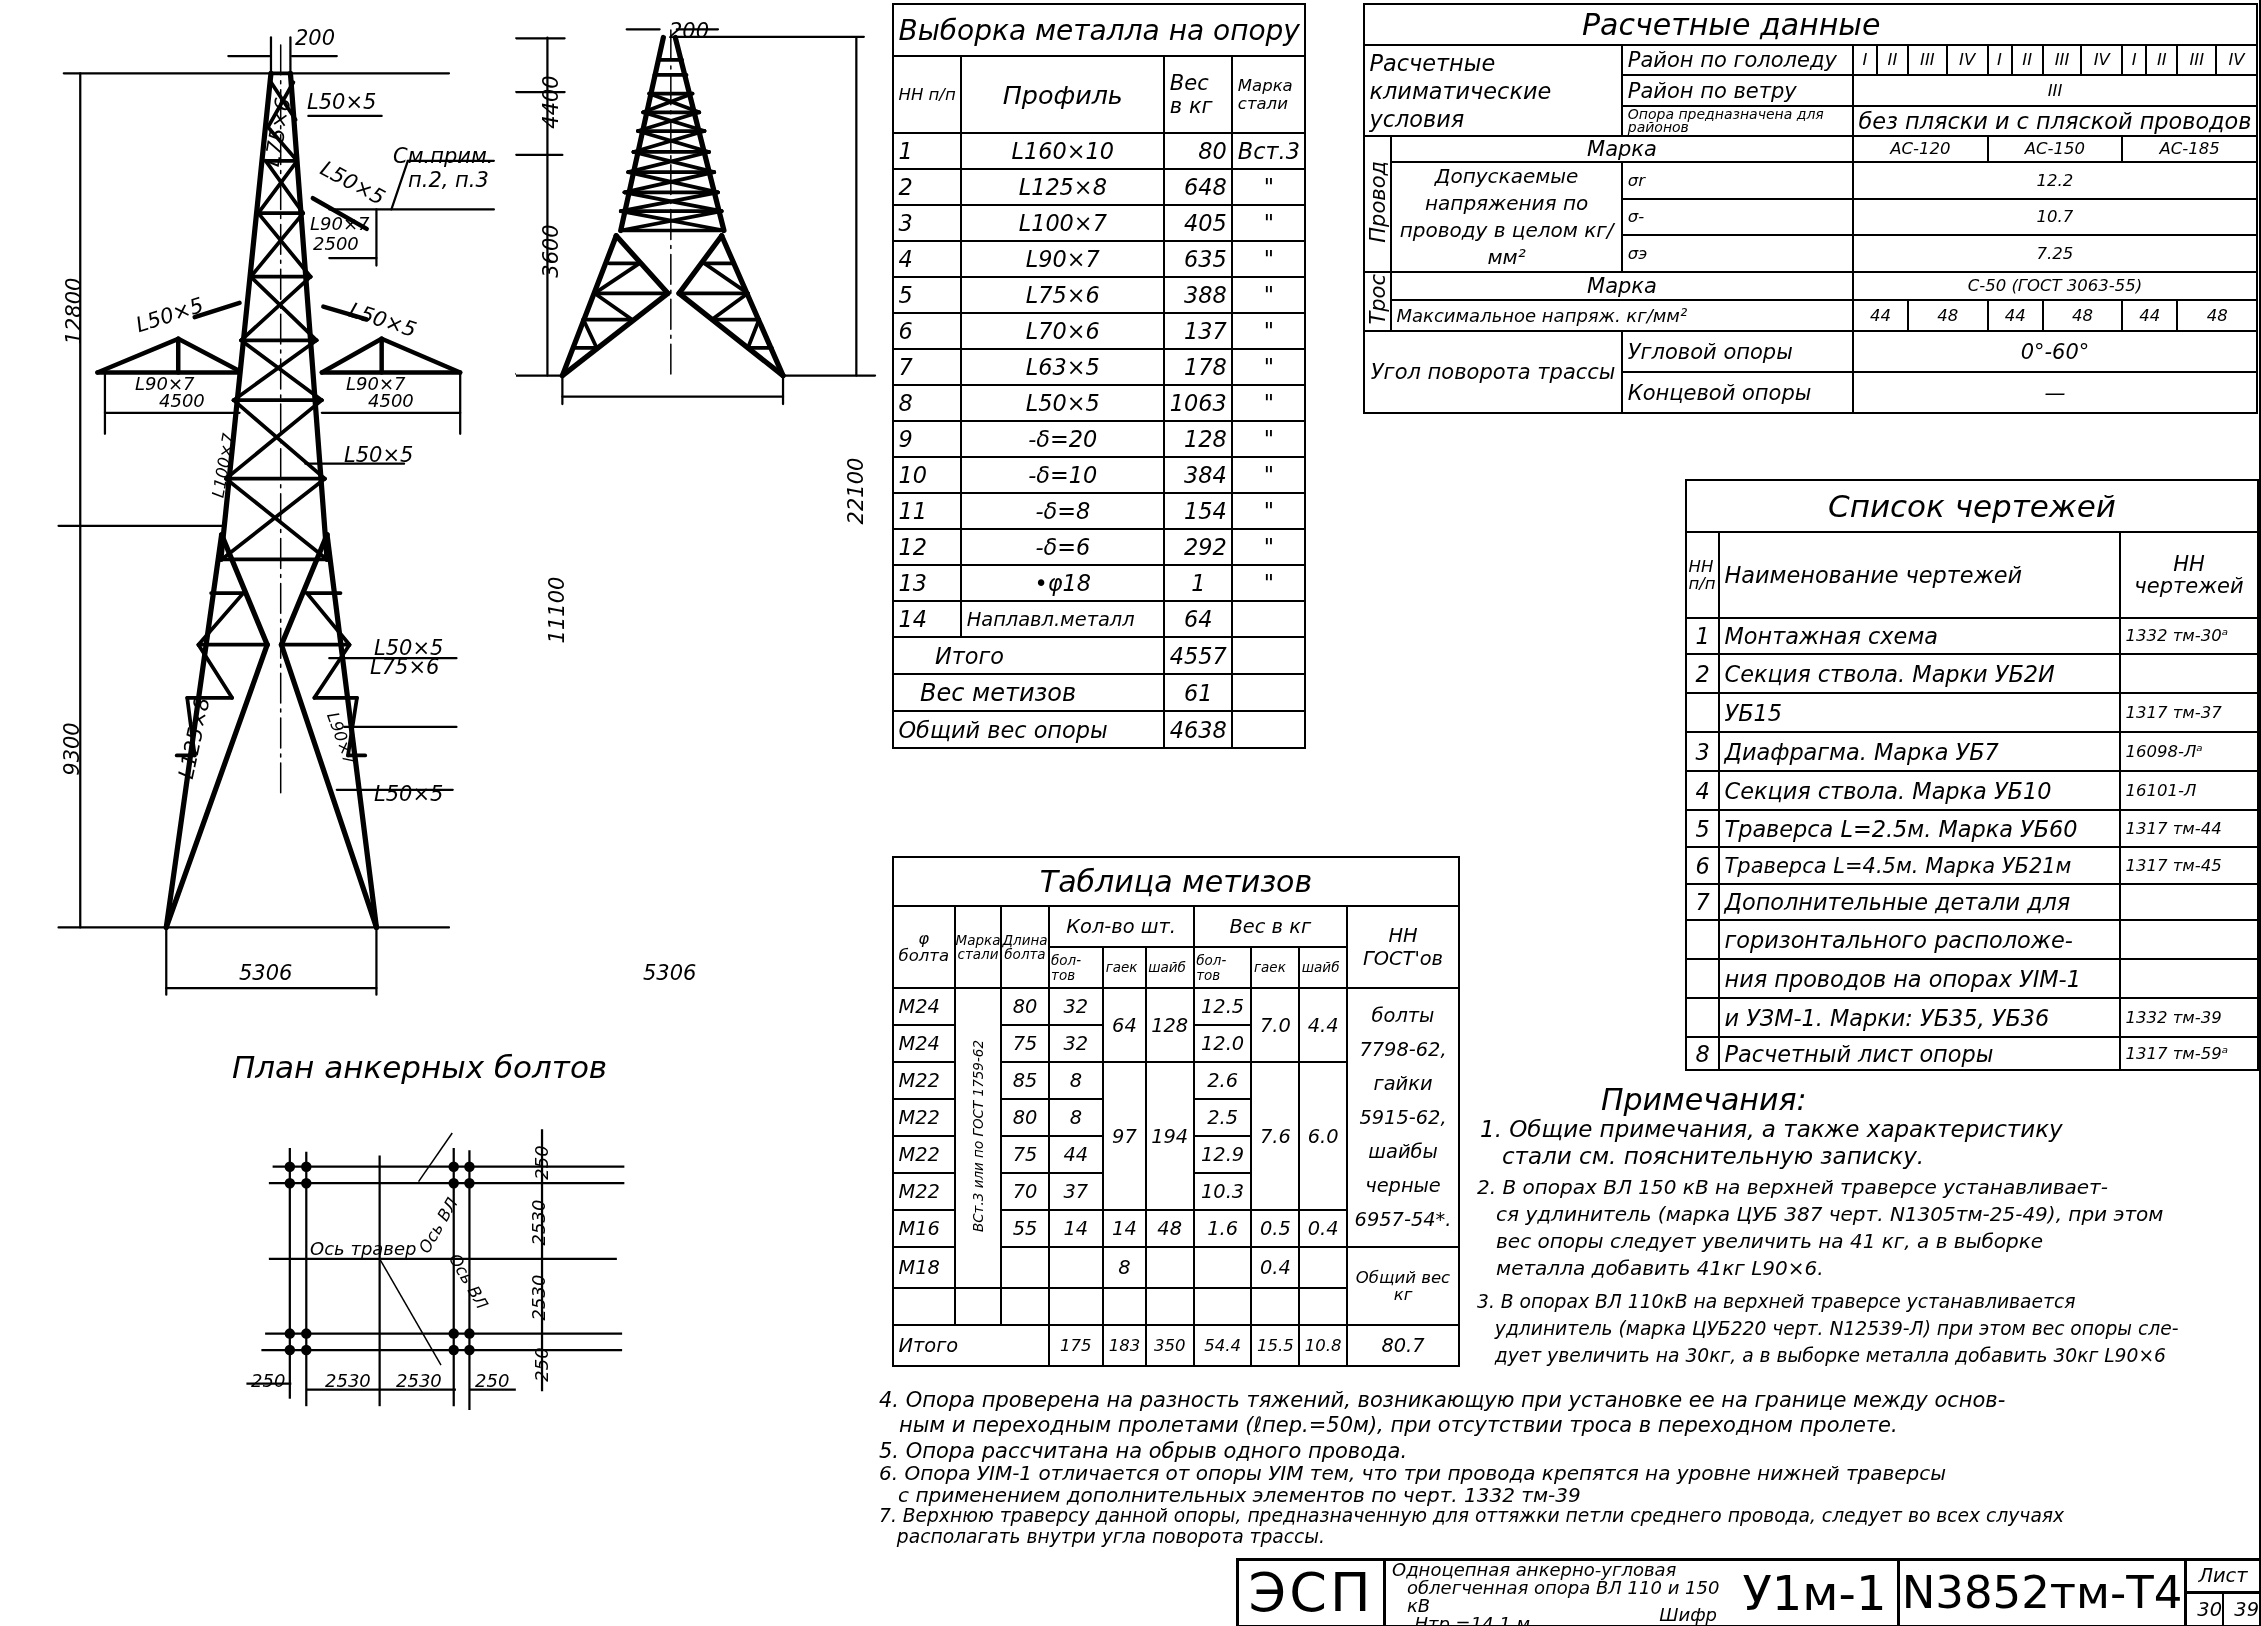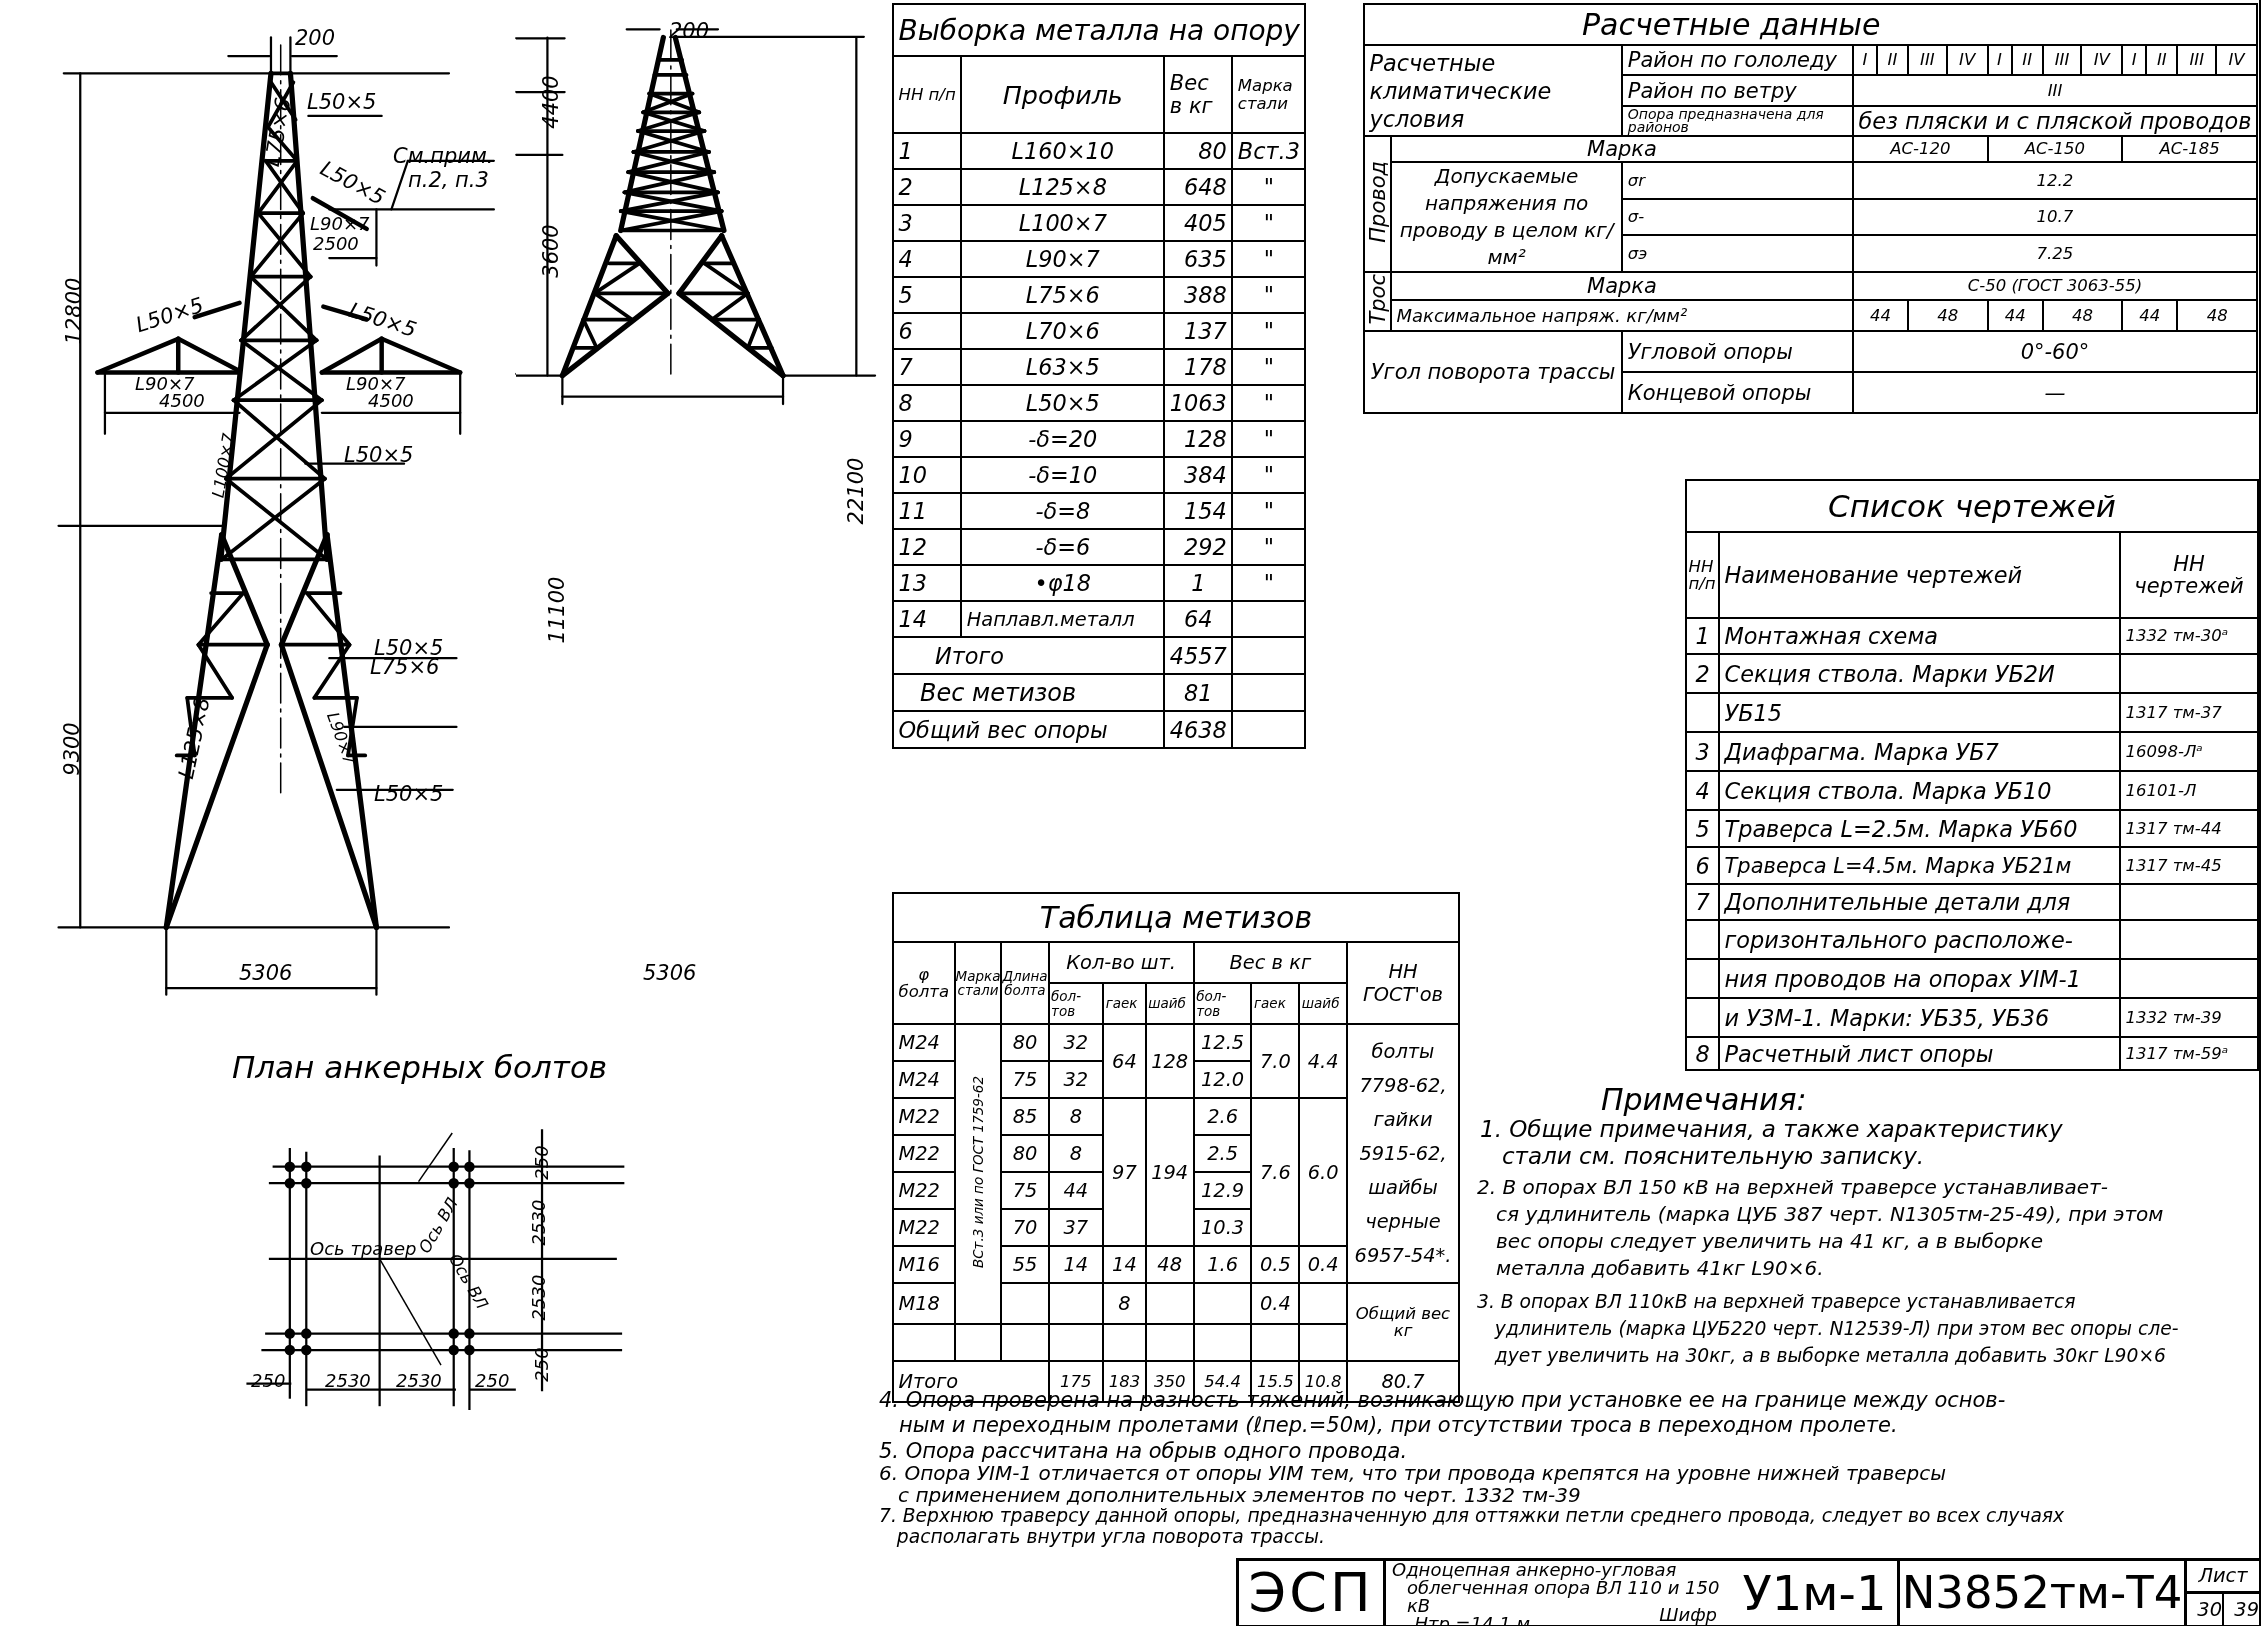--- a/index.html
+++ b/index.html
@@ -429,21 +429,21 @@
         <td class="c">64</td>
         <td></td>
       </tr>
   <tr style="height:37px">
         <td colspan="2" style="padding-left:41px">Итого</td>
         <td class="r">4557</td>
         <td></td>
       </tr>
   <tr style="height:37px">
         <td colspan="2" style="padding-left:26px;font-size:24px">Вес метизов</td>
-        <td class="c">81</td>
+        <td class="c">61</td>
         <td></td>
       </tr>
   <tr style="height:37px">
         <td colspan="2">Общий вес опоры</td>
         <td class="r">4638</td>
         <td></td>
       </tr>
 </tbody>
   </table>
 
@@ -588,21 +588,21 @@
         <td class="small">1332 тм-39</td>
       </tr>
   <tr style="height:33px">
         <td class="c">8</td>
         <td>Расчетный лист опоры</td>
         <td class="small">1317 тм-59ᵃ</td>
       </tr>
 </tbody>
   </table>
 
-<table style="left:892px;top:856px;width:568px;font-size:19.4px;margin-top:36px;">
+<table style="left:892px;top:856px;width:568px;font-size:19.4px;">
   <tbody>
       <tr style="height:49px">
         <td colspan="10" class="title-cell" style="font-size:30px">Таблица метизов</td>
       </tr>
   <tr style="height:41px">
     <td rowspan="2" class="c small" style="width:41px;white-space:normal">φ болта</td>
     <td rowspan="2" class="c small" style="width:26px;white-space:normal;font-size:13.5px;padding:0">Марка стали</td>
     <td rowspan="2" class="c small" style="width:30px;white-space:normal;font-size:13.5px;padding:0">Длина болта</td>
     <td colspan="3" class="c">Кол-во шт.</td>
     <td colspan="3" class="c">Вес в кг</td>

